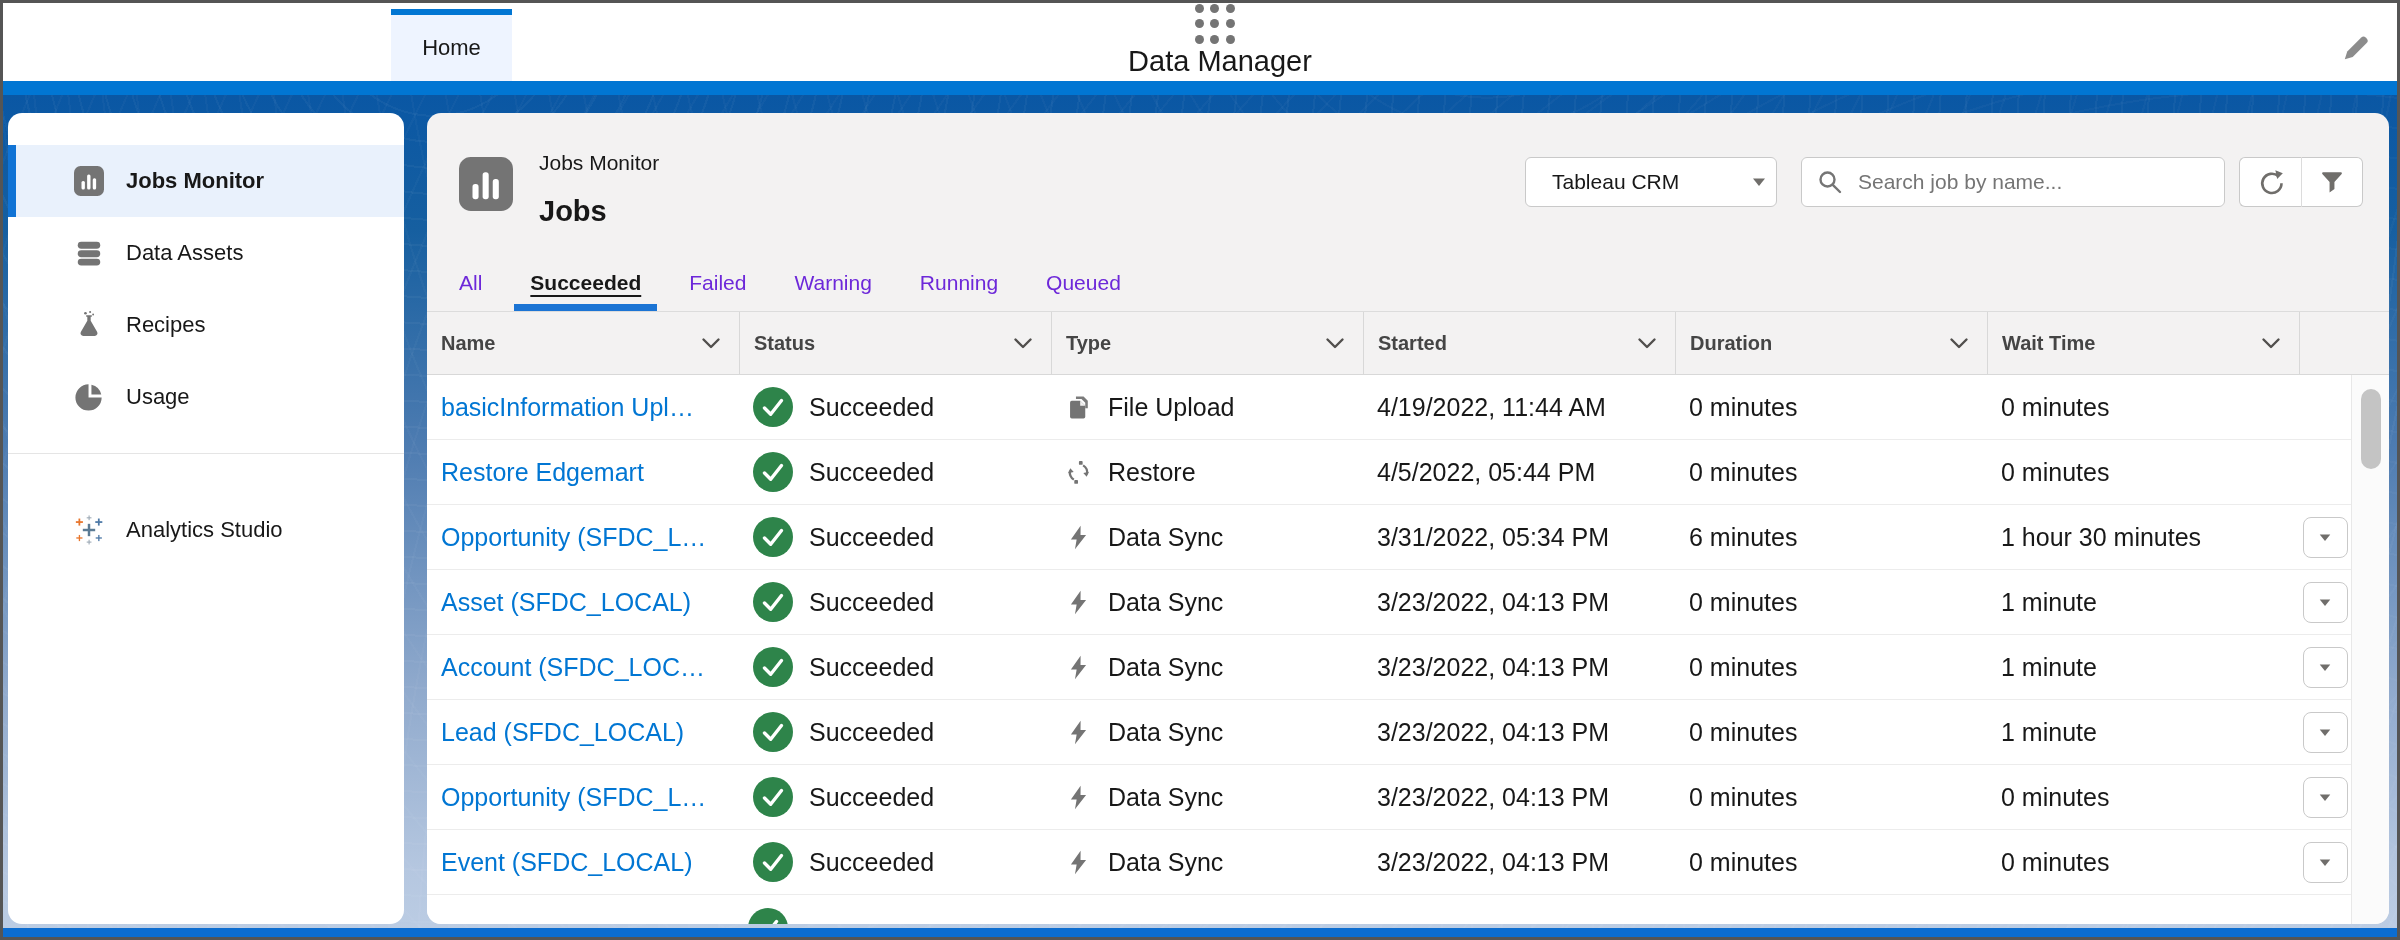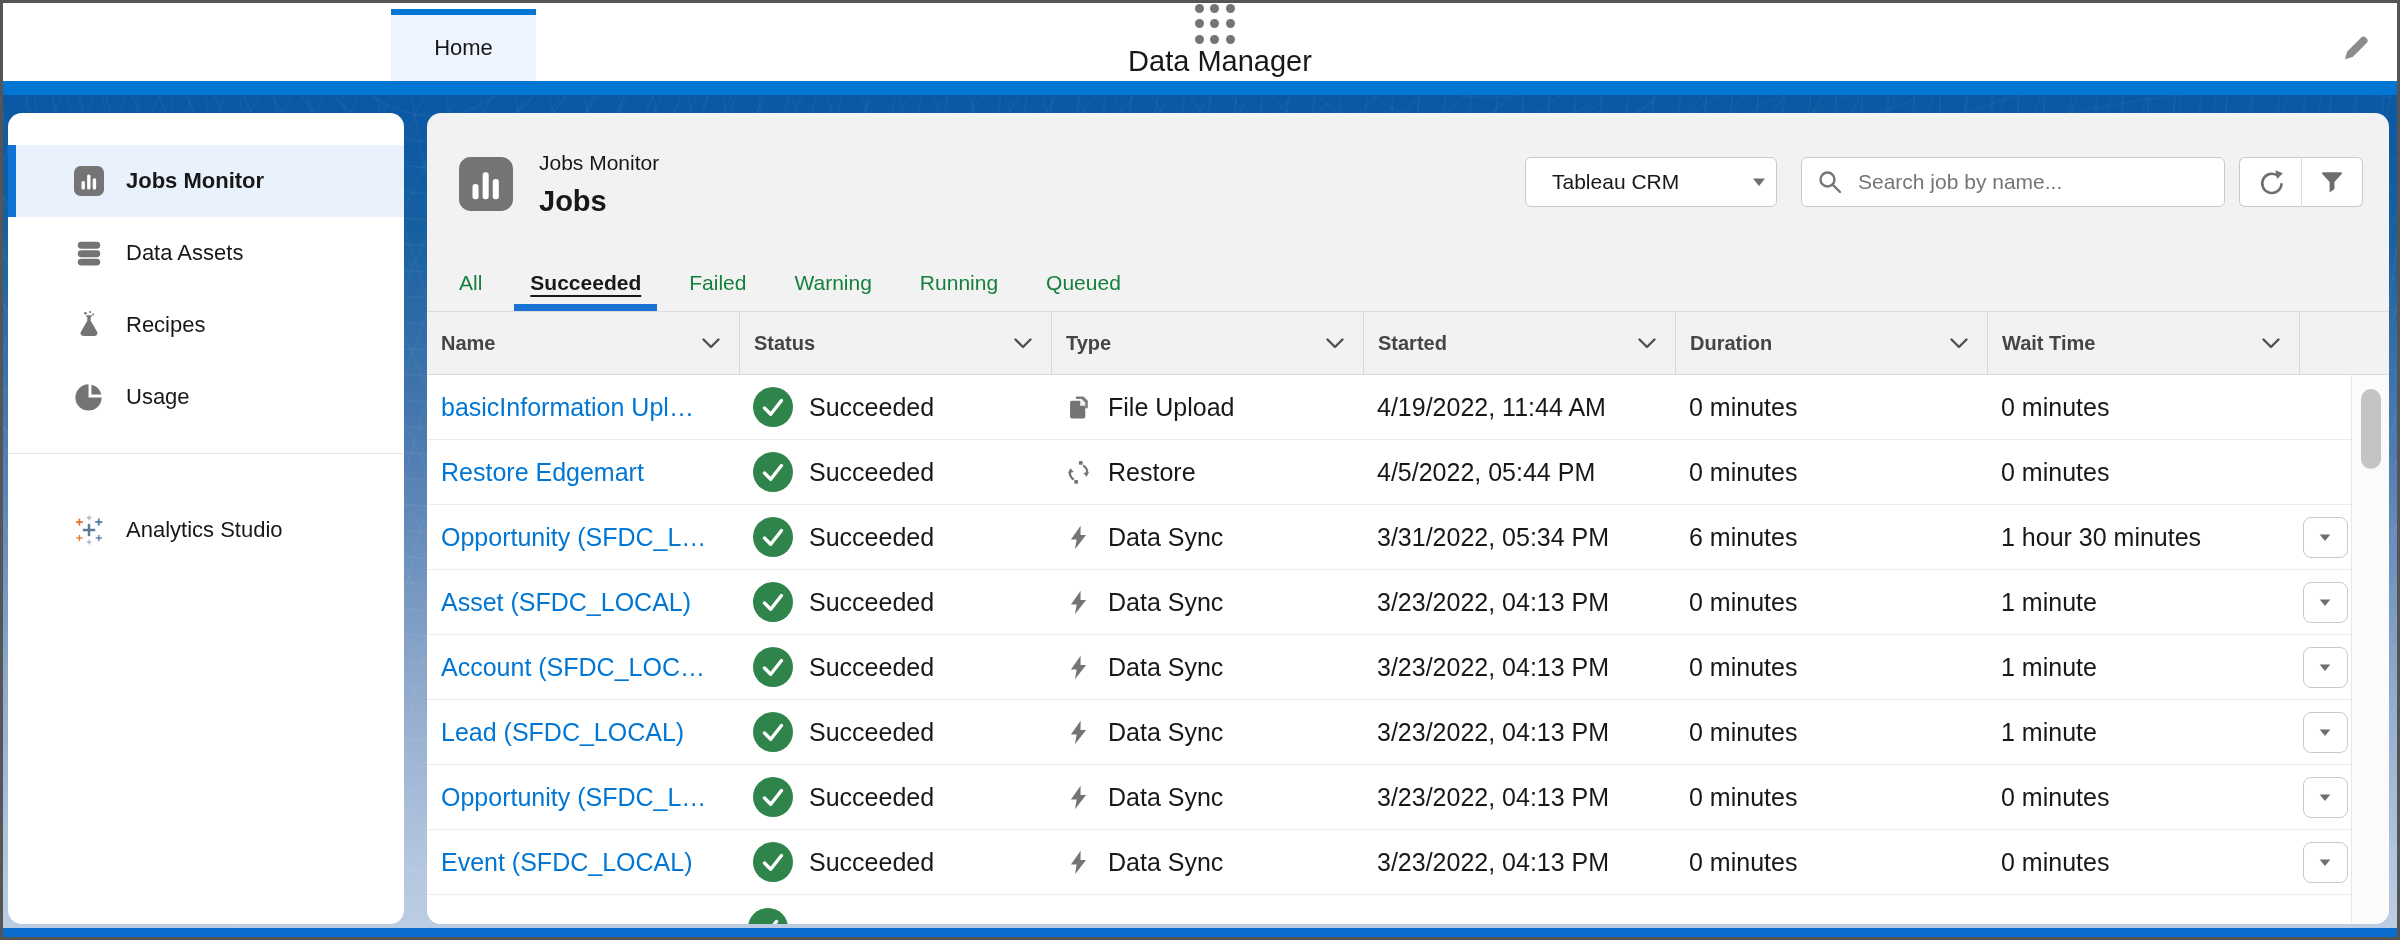--- a/index.html
+++ b/index.html
@@ -7,21 +7,21 @@
   .frame { width:2400px; height:940px; border:3px solid #555; background:#fff;
            position:relative; overflow:hidden; }
 
   
   .topbar { height:78px; background:#fff; position:relative; display:flex; align-items:center;flex-direction:column; }
   .waffle { margin-left:30px; width:42px; height:42px; display:grid;
             grid-template-columns:repeat(3,1fr); grid-template-rows:repeat(3,1fr);
             gap:5px; cursor:pointer; }
   .waffle span { width:9px; height:9px; border-radius:50%; background:#747474; align-self:center; justify-self:center; }
   .app-title { font-size:29px; font-weight:400; color:#181818; margin-left:40px; }
-  .home-tab { position:absolute; left:388px; top:6px; bottom:0; width:145px;
+  .home-tab { position:absolute; left:388px; top:6px; bottom:0; width:121px;
               background:#eef4ff; border-top:6px solid #0176d3;
               display:flex; align-items:center; justify-content:center;
               font-size:22px; color:#181818; cursor:pointer; }
   .pencil-btn { position:absolute; right:20px; top:24px; width:40px; height:40px;
                 display:flex; align-items:center; justify-content:center; cursor:pointer; }
 
   .brand-strip { height:14px; background:#0176d3; }
 
   
   .content { position:absolute; top:92px; left:0; right:0; bottom:0;
@@ -44,41 +44,41 @@
   .side-divider { border:none; border-top:1px solid #e5e5e5; margin:20px 0 0 0; }
   .side-footer { margin-top:40px; }
 
   
   .main { position:absolute; left:424px; top:18px; right:8px; bottom:13px;
           background:#f3f2f2; border-radius:14px; overflow:hidden; }
 
   .main-header { height:142px; position:relative; }
   .jobs-icon { position:absolute; left:32px; top:44px; }
   .crumb { position:absolute; left:112px; top:38px; font-size:21px; color:#181818; }
-  .main-title { position:absolute; left:112px; top:72px; font-size:29px; font-weight:bold; color:#181818;text-align:center; }
+  .main-title { position:absolute; left:112px; top:82px; font-size:29px; font-weight:bold; color:#181818;text-align:center; }
 
   .app-selector { position:absolute; top:44px; right:612px; width:252px; height:50px;
                   background:#fff; border:1px solid #c9c9c9; border-radius:6px;
                   display:flex; align-items:center; justify-content:space-between;
                   padding:0 9px 0 26px; font-size:21px; color:#181818; cursor:pointer; }
   .search-box { position:absolute; top:44px; right:164px; width:424px; height:50px; }
   .search-box input { width:100%; height:100%; border:1px solid #c9c9c9; border-radius:6px;
                       padding:0 16px 0 56px; font-size:21px; color:#181818;
                       font-family:"Liberation Sans", sans-serif; background:#fff; }
   .search-box input::placeholder { color:#757575; }
   .search-box .search-glyph { position:absolute; left:16px; top:12px; }
   .btn-group { position:absolute; top:44px; right:26px; display:flex; }
   .icon-btn { width:62px; height:50px; background:#fff; border:1px solid #c9c9c9;
               display:flex; align-items:center; justify-content:center; cursor:pointer; }
   .icon-btn:first-child { border-radius:6px 0 0 6px; border-right:none; }
   .icon-btn:last-child  { border-radius:0 6px 6px 0; border-left:1px solid #dcdcdc; }
 
   
   .tabs { display:flex; gap:48px; padding-left:32px; height:56px; }
-  .tab { display:flex; align-items:center; font-size:21px; color:#15803d; cursor:pointer;
+  .tab { display:flex; align-items:center; font-size:21px; color:#6d28d9; cursor:pointer;
          position:relative; height:100%; }
   .tab.active { font-weight:bold; color:#181818; text-decoration:underline; text-underline-offset:5px; }
   .tab.active::after { content:''; position:absolute; left:-16px; right:-16px; bottom:0;
                        height:7px; background:#1b74d4; }
 
   
   .thead { display:grid; grid-template-columns:repeat(6,312px) 1fr; height:64px;
            border-top:1px solid #dcdcdc; border-bottom:1px solid #d8d8d8; background:#f3f2f2; }
   .th { display:flex; align-items:center; justify-content:space-between;
         padding:0 18px 0 14px; font-size:20px; font-weight:bold; color:#454545;

